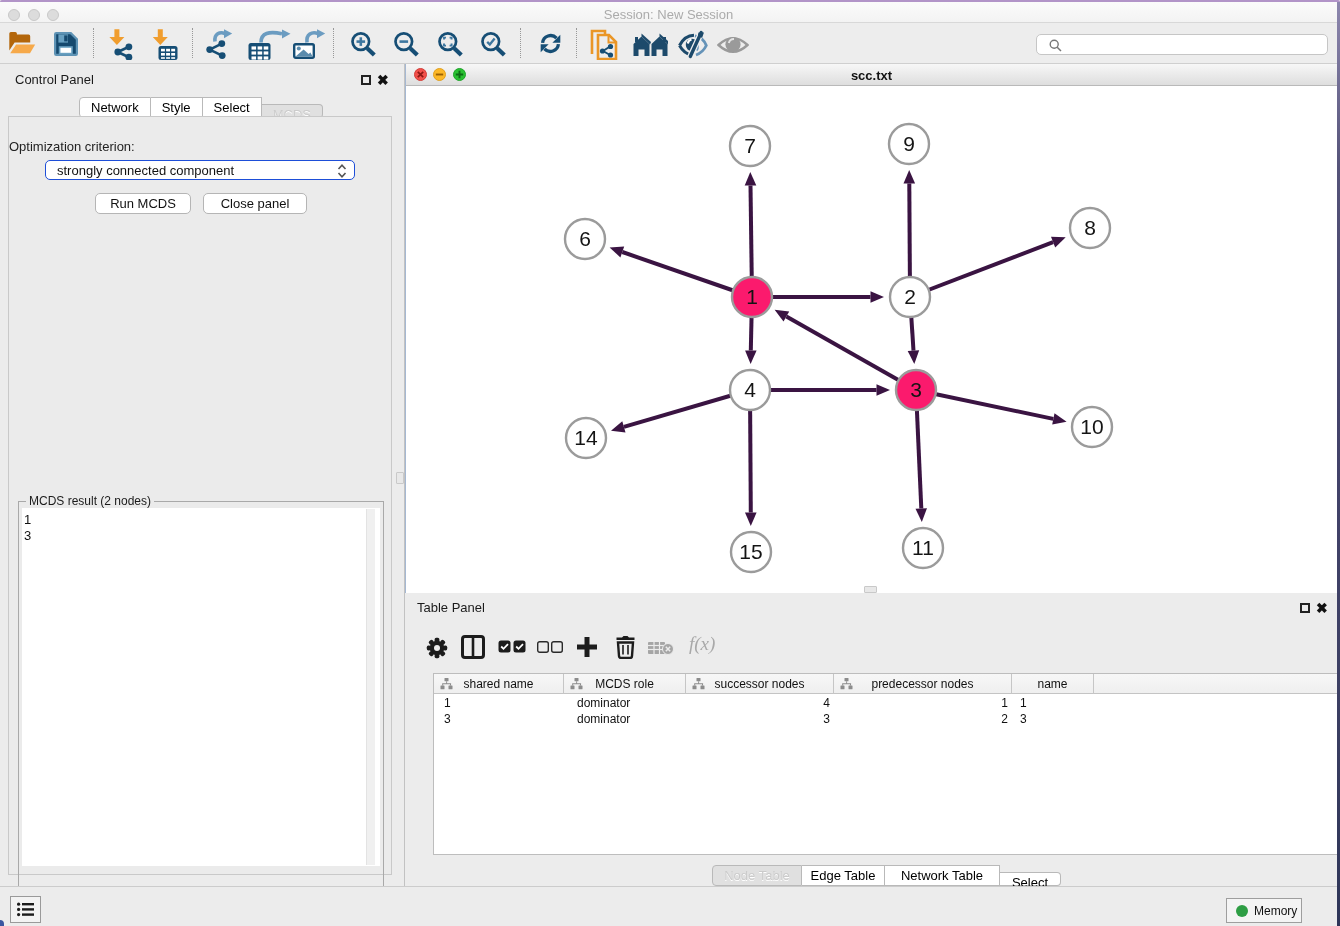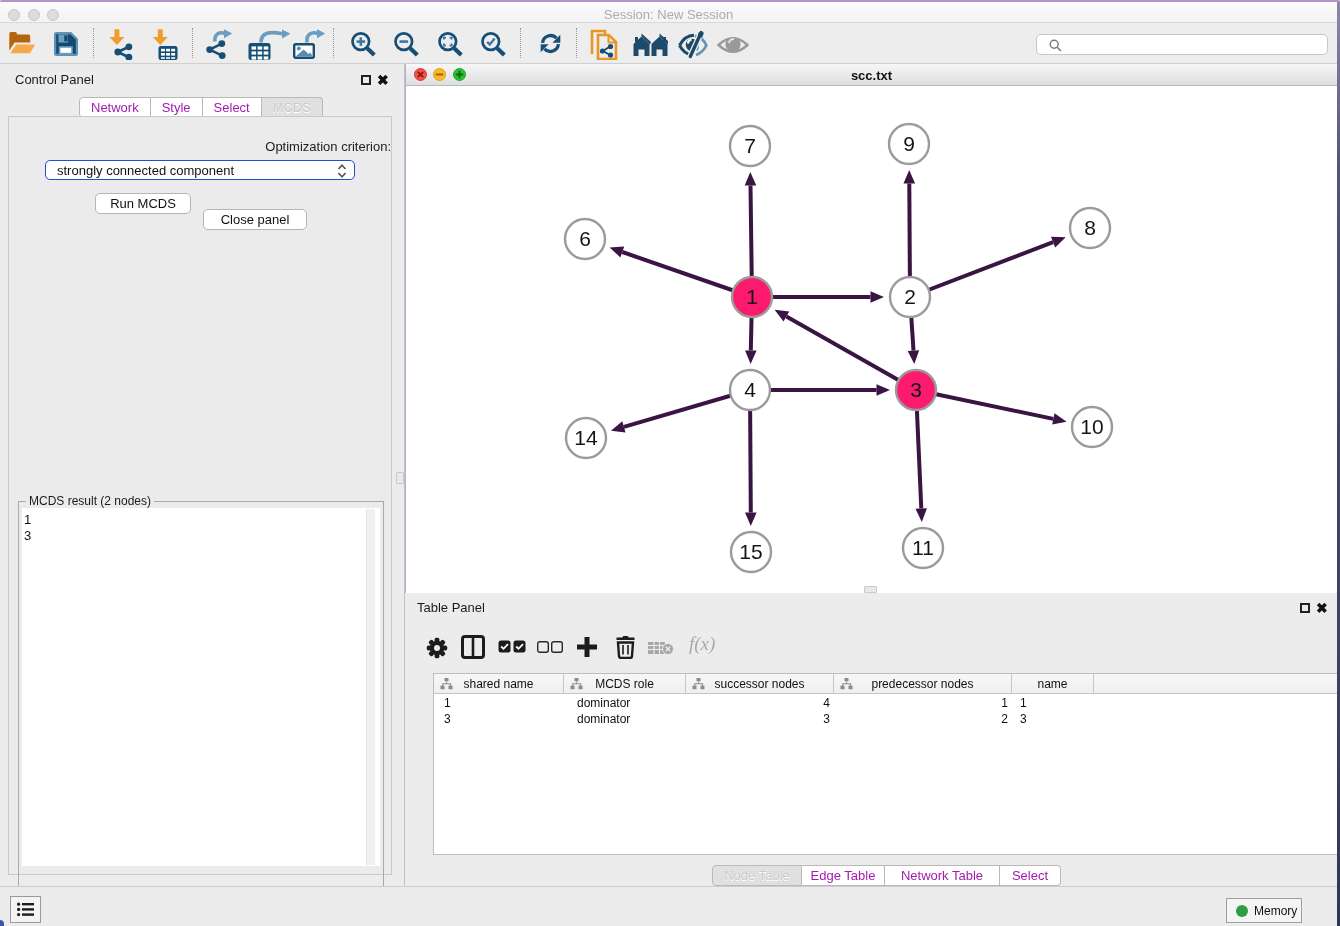--- a/index.html
+++ b/index.html
@@ -17,23 +17,23 @@
 .tsep{position:absolute;top:5px;height:30px;width:0;border-left:1px dotted #989898;}
 .ticon{position:absolute;}
 
 #search{position:absolute;left:1036px;top:11px;width:292px;height:21px;background:#fff;border:1px solid #c6c6c6;border-radius:5px;}
 
 #cpanel{left:0;top:64px;width:400px;height:822px;background:#ececec;}
 #cpanel .ptitle{position:absolute;left:15px;top:8px;font-size:13px;color:#1b1b1b;}
 .maxbox{position:absolute;width:10px;height:10px;border:2px solid #222;}
 .closex{position:absolute;font-size:14px;font-weight:bold;color:#111;line-height:12px;}
 .tabstrip{position:absolute;display:flex;height:21px;font-size:13px;}
-.tab{background:#fff;border:1px solid #b9b9b9;border-left:none;padding:0 11px;line-height:19px;color:#a21caf;text-align:center;}
+.tab{background:#fff;border:1px solid #b9b9b9;border-left:none;padding:0 11px;line-height:19px;color:#000000;text-align:center;}
 .tab.first{border-left:1px solid #b9b9b9;border-radius:4px 0 0 4px;}
-.tab.last{border-radius:0 4px 4px 0;}
+.tab.last{border-radius:0 4px 4px 0;margin-top:7px;}
 .tab.sel{background:#e0e0e0;color:#cbcbcb;text-shadow:0 1px 0 #fff;}
 #cpane{position:absolute;left:8px;top:52px;width:384px;height:759px;border:1px solid #c9c9c9;background:#ebebeb;}
 #mcdsbox{position:absolute;left:9px;top:384px;width:366px;height:442px;border:1px solid #a9a9a9;text-align:center;}
 #mcdsbox .btitle{position:absolute;left:7px;top:-8px;background:#ebebeb;padding:0 3px;font-size:12px;color:#1b1b1b;}
 #mcdsinner{position:absolute;left:3px;top:6px;width:358px;height:358px;background:#fff;}
 #mcdsinner .sbar{position:absolute;right:5px;top:1px;width:9px;height:356px;background:#f0f0f0;border-left:1px solid #e3e3e3;}
 
 #netframe{left:405px;top:64px;width:932px;height:529px;background:#fff;border-left:1px solid #a5b8d2;}
 #nettitle{position:absolute;left:0;top:0;width:931px;height:22px;background:linear-gradient(#f7f7f7,#dedede);border-bottom:1px solid #b9b9b9;}
 #nettitle .t{position:absolute;width:100%;text-align:center;top:4px;font-size:13px;font-weight:bold;color:#111;}
@@ -231,30 +231,30 @@
     <div class="ptitle">Control Panel</div>
     <div class="maxbox" style="left:361px;top:11px;"></div>
     <div class="closex" style="left:377px;top:10px;">✖</div>
     <div class="tabstrip" style="left:79px;top:33px;">
       <div class="tab first">Network</div>
         <div class="tab">Style</div>
         <div class="tab">Select</div>
         <div class="tab sel last">MCDS</div>
     </div>
     <div id="cpane">
-      <div style="position:absolute;left:0;top:22px;width:100%;text-align:right;font-size:13px;color:#222;">Optimization criterion:</div>
+      <div style="position:absolute;left:0;top:22px;width:100%;text-align:left;font-size:13px;color:#222;">Optimization criterion:</div>
       <div id="optsel" style="position:absolute;left:36px;top:43px;width:310px;height:20px;background:#fff;border:1px solid #1d4ed8;border-radius:5px;font-size:13px;color:#111;">
         <span style="position:absolute;left:11px;top:2px;">strongly connected component</span>
         <svg style="position:absolute;right:7px;top:3px;" width="10" height="14" viewBox="0 0 10 14">
             <path d="M1.5 5 L5 1.2 L8.5 5" fill="none" stroke="#555" stroke-width="1.6"></path>
             <path d="M1.5 9 L5 12.8 L8.5 9" fill="none" stroke="#555" stroke-width="1.6"></path>
           </svg>
       </div>
       <div style="position:absolute;left:86px;top:76px;width:96px;height:21px;background:#fff;border:1px solid #b5b5b5;border-radius:5px;text-align:center;font-size:13px;line-height:19px;color:#111;">Run MCDS</div>
-      <div style="position:absolute;left:194px;top:92px;width:104px;height:21px;background:#fff;border:1px solid #b5b5b5;border-radius:5px;text-align:center;font-size:13px;line-height:19px;color:#111;">Close panel</div>
+      <div style="position:absolute;left:194px;top:76px;width:104px;height:21px;background:#fff;border:1px solid #b5b5b5;border-radius:5px;text-align:center;font-size:13px;line-height:19px;color:#111;">Close panel</div>
       <div id="mcdsbox">
         <div class="btitle">MCDS result (2 nodes)</div>
         <div id="mcdsinner">
           <div style="position:absolute;left:2px;top:4px;font-size:13px;color:#111;line-height:16px;">1<br>3</div>
           <div class="sbar"></div>
         </div>
       </div>
     </div>
   </div>
   <div class="abs" id="vdiv"></div>

